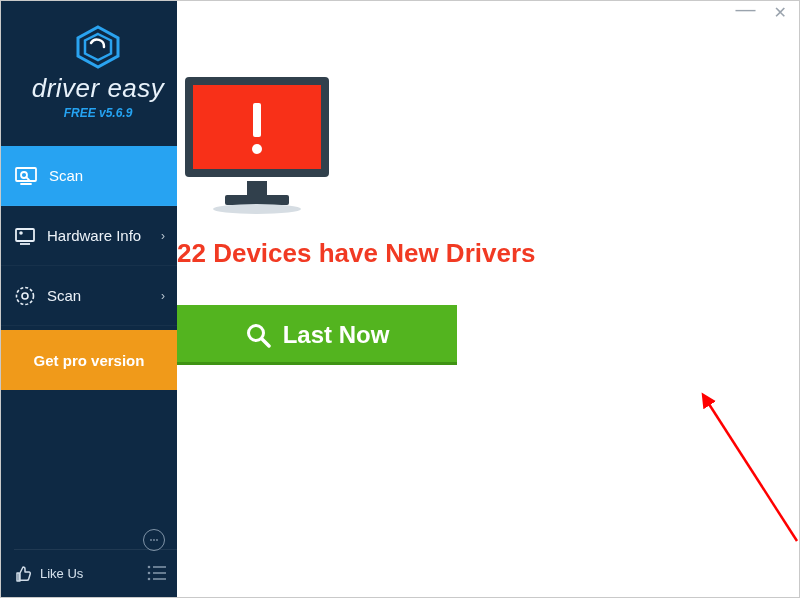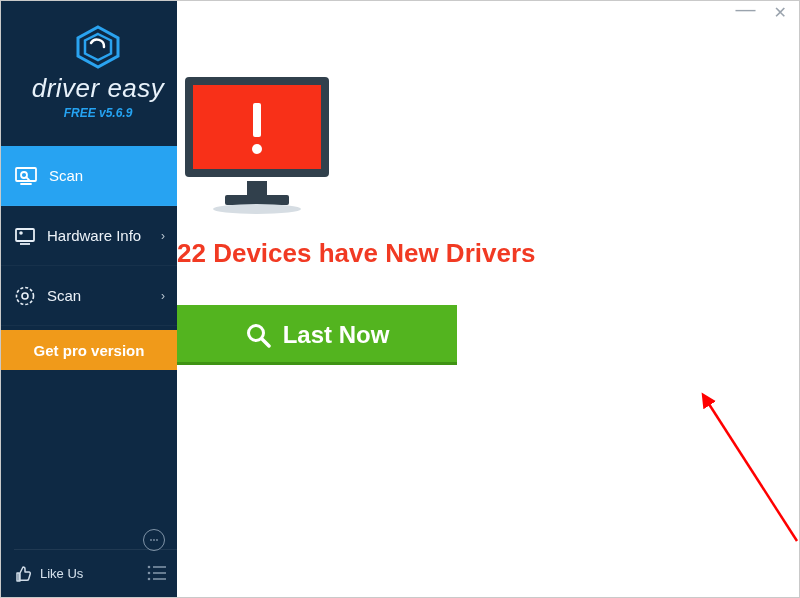--- a/index.html
+++ b/index.html
@@ -87,21 +87,21 @@
   }
   .menu-item .chev {
     position: absolute;
     right: 12px;
     color: #b8c5d1;
     font-size: 12px;
   }
   .menu-item svg { flex: 0 0 auto; }
   .get-pro {
     margin-top: 4px;
-    height: 40px;
+    height: 60px;
     background: #f09a1a;
     color: #fff;
     display: flex;
     align-items: center;
     justify-content: center;
     font-size: 15px;
     font-weight: 600;
     cursor: pointer;
   }
 

